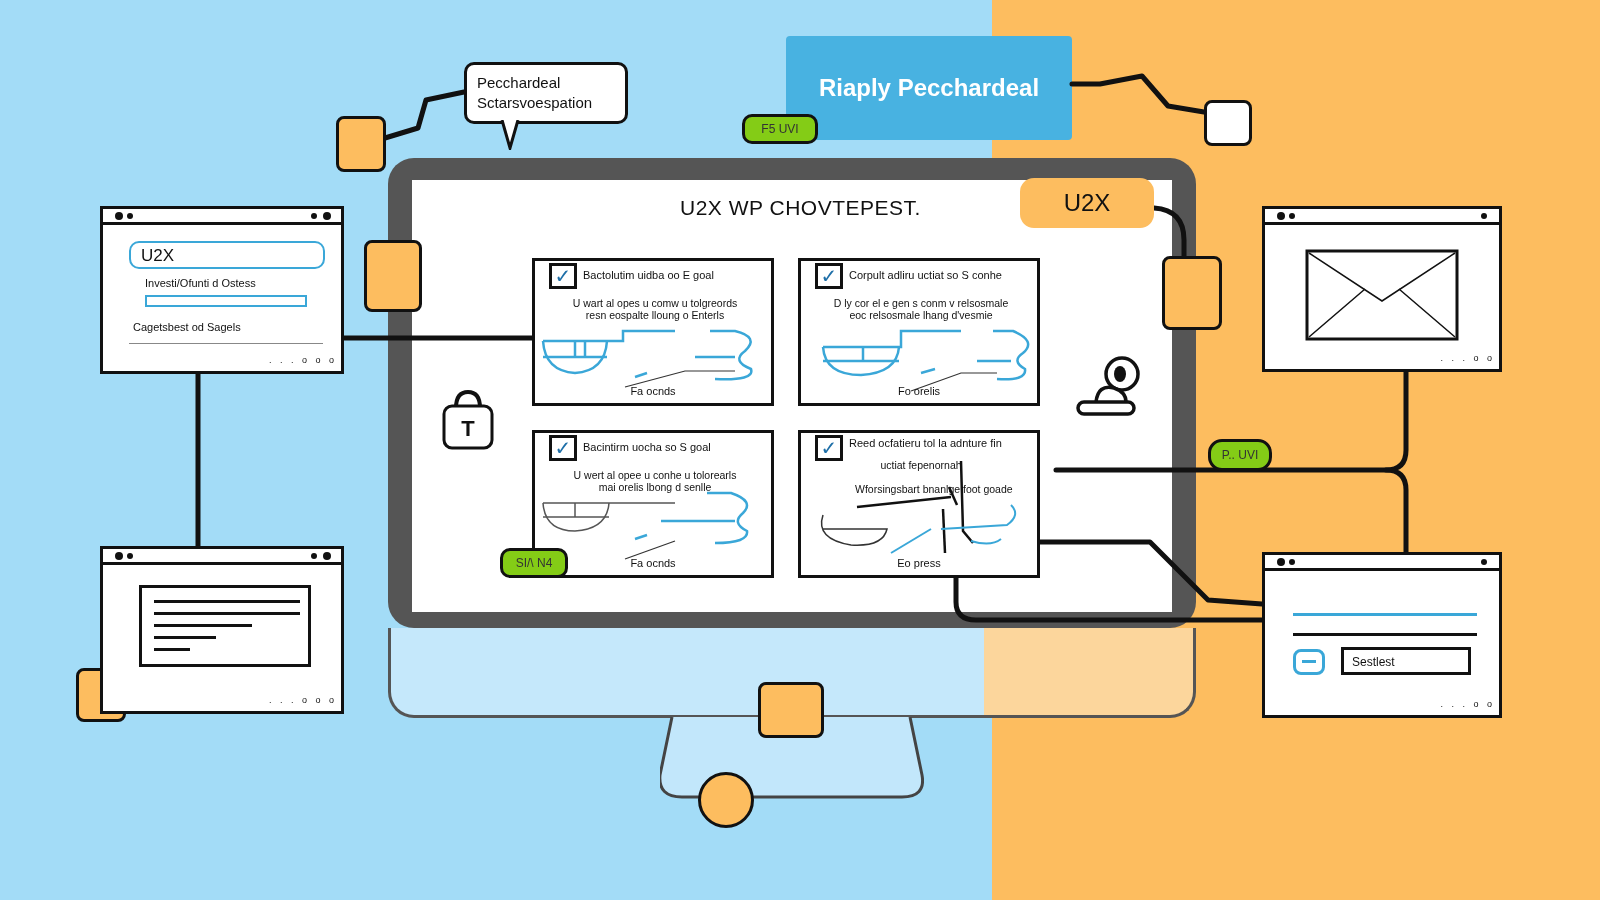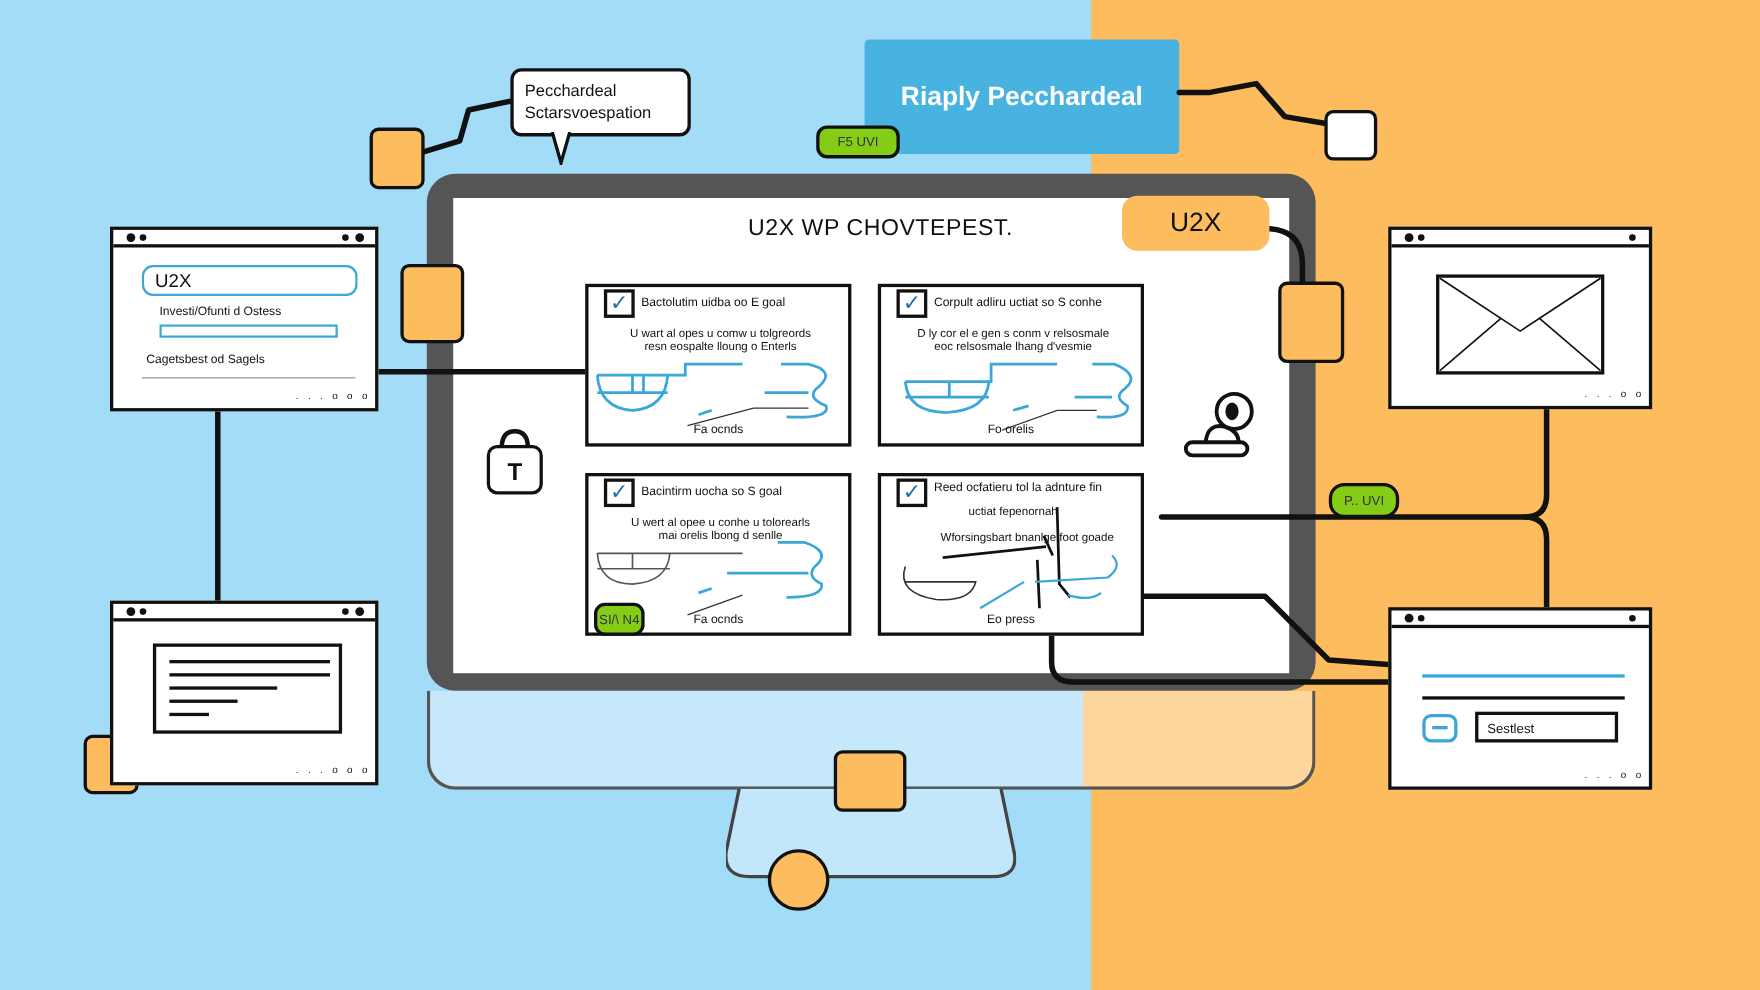--- a/index.html
+++ b/index.html
@@ -197,21 +197,21 @@
   <path d="M22 50 Q24 32 40 36 Q52 40 52 50" fill="#fff" stroke="#111" stroke-width="3.5"></path>
   <rect x="4" y="50" width="56" height="12" rx="6" fill="#fff" stroke="#111" stroke-width="3.5"></rect>
 </svg>
 
 <div class="pill" style="left:742px; top:114px; width:76px; height:30px;">
   <span>F5 UVI</span>
 </div>
 <div class="pill" style="left:1208px; top:393px; width:64px; height:32px; border-radius:14px;margin-top:46px;">
   <span>P.. UVI</span>
 </div>
-<div class="pill" style="left:500px; top:548px; width:46px; height:30px;margin-left:40px;">
+<div class="pill" style="left:500px; top:548px; width:68px; height:30px;">
   <span>SI/\ N4</span>
 </div>
 
 <div class="orange-node" style="left:336px; top:116px; width:50px; height:56px;"></div>
 <div class="orange-node" style="left:364px; top:240px; width:58px; height:72px;"></div>
 <div class="orange-node" style="left:1162px; top:256px; width:60px; height:74px;"></div>
 <div class="orange-node" style="left:758px; top:682px; width:66px; height:56px;"></div>
 <div class="orange-node" style="left:76px; top:668px; width:50px; height:54px;"></div>
 <div class="orange-node" style="left:698px; top:772px; width:56px; height:56px; border-radius:50%;"></div>
 <div class="white-node" style="left:1204px; top:100px; width:48px; height:46px;"></div>

